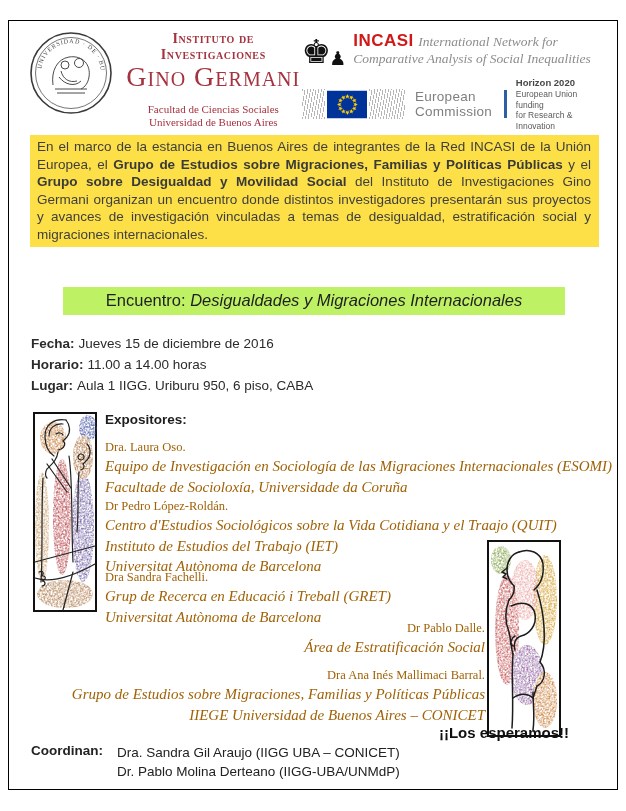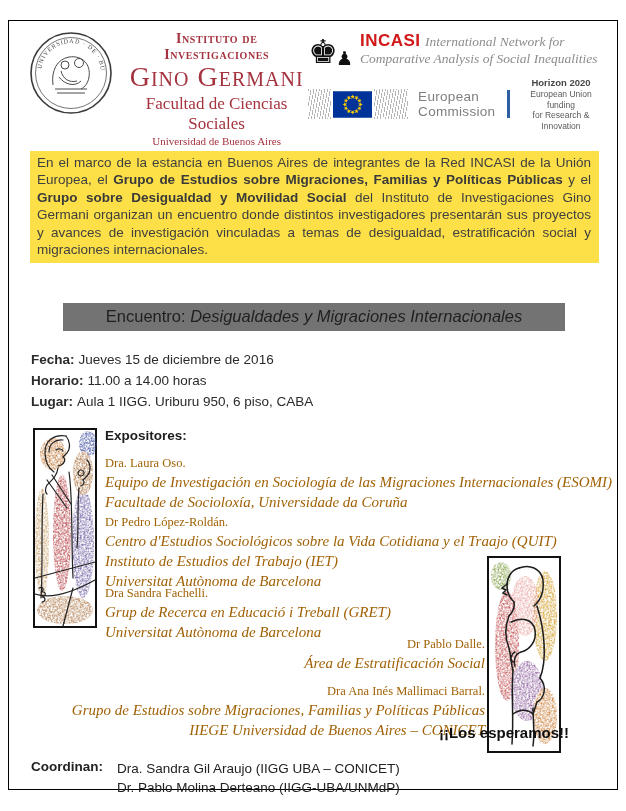--- a/index.html
+++ b/index.html
@@ -6,46 +6,46 @@
   .page{position:relative;width:626px;height:811px;background:#fff;overflow:hidden;
         font-family:"Liberation Sans",sans-serif;}
   .frame{position:absolute;left:8px;top:20px;right:8px;bottom:21px;border:1px solid #000;}
 
   
   .header{display:flex;align-items:flex-start;padding:10px 10px 0 20px;}
   .seal{flex:0 0 auto;}
   .gg{margin-left:12px;text-align:center;color:#A5333F;font-family:"Liberation Serif",serif;}
   .gg .overline{font-size:14px;font-variant:small-caps;letter-spacing:.6px;font-weight:bold;}
   .gg .name{font-size:28px;font-variant:small-caps;letter-spacing:1px;line-height:1.02;}
-  .gg .faculty{font-size:17px;margin-top:2px;}
+  .gg .faculty{font-size:11px;margin-top:11px;}
   .gg .univ{font-size:11px;margin-top:1px;}
   .right-logos{margin-left:auto;padding-right:4px;}
   .incasi{display:flex;align-items:flex-end;gap:7px;}
   .chess{display:flex;align-items:flex-end;color:#111;font-family:"DejaVu Sans",sans-serif;line-height:1;}
   .chess .king{font-size:33px;}
   .chess .pawn{font-size:19px;margin-left:-2px;}
   .incasi-text{line-height:1.15;padding-bottom:2px;}
   .incasi-acronym{color:#D01818;font-weight:bold;font-size:17px;letter-spacing:.5px;}
   .incasi-it{font-family:"Liberation Serif",serif;font-style:italic;color:#8C8C8C;font-size:13.5px;}
   .ec{display:flex;align-items:center;margin-top:9px;}
   .hatch{height:30px;background:repeating-linear-gradient(100deg,#b5b5b5 0,#b5b5b5 .8px,transparent .8px,transparent 2.7px);}
   .hatch.l{width:26px;margin-right:2px;}
   .hatch.r{width:40px;margin-left:2px;}
   .ec-name{color:#7f7f7f;font-size:13.5px;line-height:1.15;margin-left:10px;letter-spacing:.3px;}
   .ec-bar{width:3px;height:28px;background:#2e5fa3;margin:0 9px 0 12px;}
-  .horizon{font-size:8.5px;line-height:1.25;color:#5a5a5a;text-align:center;}
+  .horizon{font-size:8.5px;line-height:1.25;color:#5a5a5a;}
   .horizon .ht{font-weight:bold;font-size:9.5px;color:#474747;}
 
   
   .intro{margin:4px 18px 0 21px;background:#fde047;padding:3px 8px 4px 7px;
          font-size:13.5px;line-height:17.5px;color:#3F3F3F;text-align:justify;}
   .intro b{color:#3A3A3A;}
 
   
-  .banner{margin:40px 52px 0 54px;background:#737373;color:#1f1f1f;text-align:center;
+  .banner{margin:40px 52px 0 54px;background:#bef264;color:#1f1f1f;text-align:center;
           font-size:16.5px;padding:4px 0 5px 0;}
   .banner .it{font-style:italic;}
 
   
   .details{margin:18px 0 0 22px;font-size:13.5px;line-height:21px;color:#2b2b2b;}
   .details .lbl{font-weight:bold;margin-right:4px;}
 
   
   .speakers{position:relative;margin-top:14px;height:330px;}
   .exp-heading{position:absolute;left:96px;top:2px;font-weight:bold;font-size:13.5px;color:#1d1d1d;}

